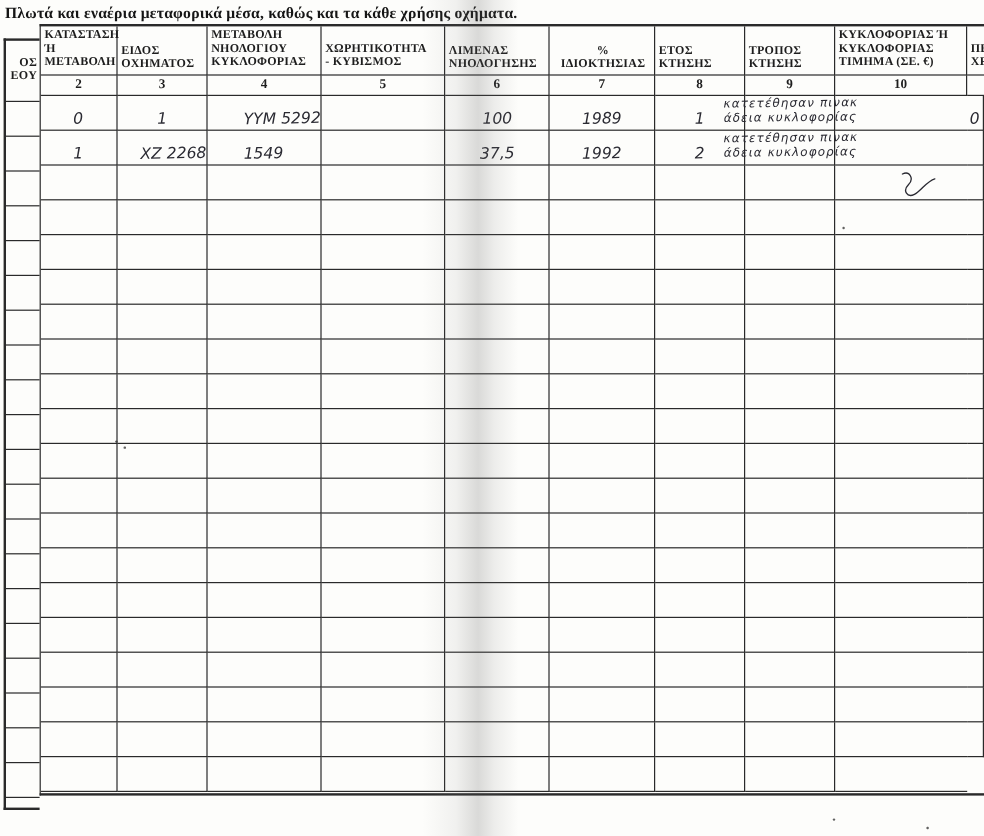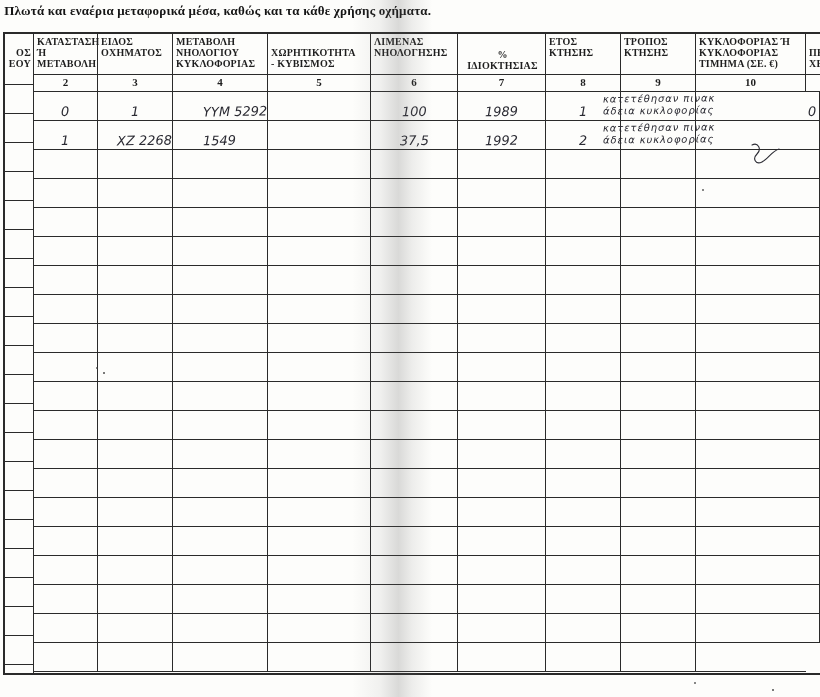--- a/index.html
+++ b/index.html
@@ -31,38 +31,38 @@
     border-bottom:2.5px solid var(--line);
   }
   .sliver-frag{
     position:absolute;right:2px;font-weight:bold;font-size:10px;line-height:11px;
     letter-spacing:0.3px;
     text-align:right;
   }
   .sliver-line{position:absolute;left:0;width:100%;height:1px;background:var(--line);}
   
   .main-grid{
-    position:absolute;top:32px;left:33px;width:787px;height:643px;box-sizing:border-box;
+    position:absolute;top:20px;left:33px;width:787px;height:643px;box-sizing:border-box;
     border-top:2.5px solid var(--line);
     border-left:1.5px solid var(--line);
     border-bottom:2.5px solid var(--line);
     display:grid;
     grid-template-columns:64px 75px 95px 103px 87px 88px 75px 75px 110px minmax(0,1fr);
     grid-template-rows:41px 17px repeat(20,29px);
   }
   .cell{
     box-sizing:border-box;border-right:1px solid var(--line);border-bottom:1px solid var(--line);
     overflow:visible;
   }
   .cell.c11{border-right:none;}
   .hcell{
     font-weight:bold;font-size:10px;line-height:11px;letter-spacing:0.2px;
     padding:2px 1px 2px 3px;display:flex;flex-direction:column;justify-content:flex-start;
   }
-  .hcell.c3,.hcell.c6,.hcell.c8,.hcell.c9{justify-content:flex-end;padding-bottom:16px;font-family:Liberation Serif, serif;}
+  .hcell.c3,.hcell.c6,.hcell.c8,.hcell.c9{justify-content:flex-end;padding-bottom:3px;font-family:Liberation Serif, serif;}
   .hcell.c5{justify-content:flex-end;padding-bottom:5px;}
   .hcell.c7{justify-content:flex-end;padding-bottom:3px;text-align:center;}
   .hcell.c11{padding-top:13px;}
   .ncell{
     font-weight:bold;font-size:11px;display:flex;justify-content:center;align-items:flex-start;
     padding-top:1px;
   }
   .dcell{position:relative;display:flex;align-items:flex-end;justify-content:center;}
   .dcell.c4{justify-content:flex-end;padding-left:6px;}
   .dcell.c10{justify-content:center;align-items:flex-start;padding-left:2px;}

